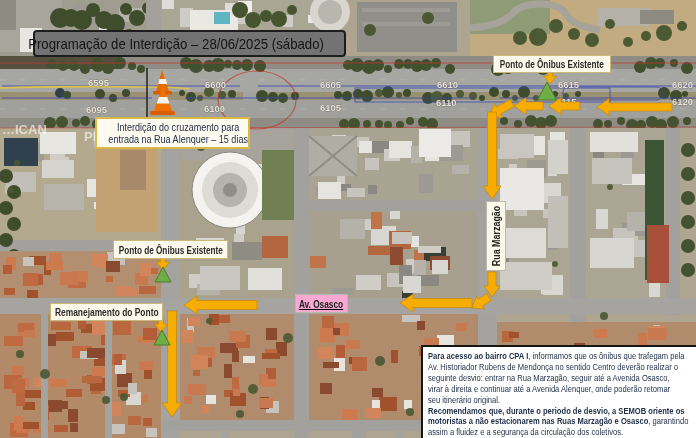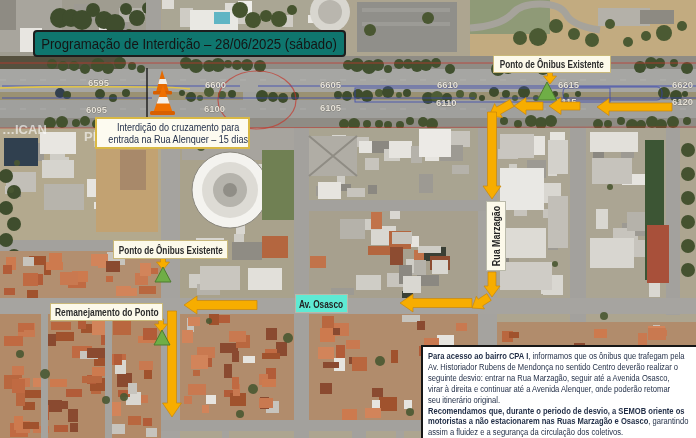--- a/index.html
+++ b/index.html
@@ -776,41 +776,41 @@
 <path d="M162 70 L156 92 L169 92 Z" fill="#e56a00"></path>
 <path d="M159.5 79 L158.2 84 L167.2 84 L165.8 79 Z" fill="#f4f0ea"></path>
 <rect x="153" y="91" width="19" height="3.5" rx="1" fill="#d85f00"></rect>
 <path d="M163 85 L153.5 112 L172.5 112 Z" fill="#ef7000"></path>
 <path d="M158.9 97 L156.7 103.5 L169.5 103.5 L167.3 97 Z" fill="#f4f0ea"></path>
 <rect x="150" y="111" width="25" height="4" rx="1.5" fill="#d85f00"></rect>
 </g>
 </g>
     </svg>
 
-<div style="position:absolute;left:33px;top:30px;width:309px;height:23px;background:#0f766e;border:2px solid #1d1d1d;border-radius:4px;display:flex;align-items:center;justify-content:center;">
+<div style="position:absolute;left:33px;top:30px;width:309px;height:23px;background:#737373;border:2px solid #1d1d1d;border-radius:4px;display:flex;align-items:center;justify-content:flex-end;">
   <div style="font-size:15px;color:#151515;white-space:nowrap;transform:scaleX(0.88);">Programação de Interdição – 28/06/2025 (sábado)</div>
 </div>
 
 <div style="position:absolute;left:95px;top:117px;width:151px;height:28px;background:#fdfbf0;border:2px solid #d9b945;display:flex;align-items:center;justify-content:flex-start;text-align:center;">
   <div style="font-size:10.5px;line-height:12.5px;color:#23304a;white-space:nowrap;transform:scaleX(0.86);">Interdição do cruzamento para<br>entrada na Rua Alenquer – 15 dias</div>
 </div>
 
 <div style="position:absolute;left:493px;top:55px;width:116px;height:16px;background:#fcf9ea;border:1px solid #c9b87a;display:flex;align-items:center;justify-content:center;">
   <div style="font-size:10.5px;font-weight:bold;color:#2b2b2b;white-space:nowrap;transform:scaleX(0.78);">Ponto de Ônibus Existente</div>
 </div>
 
 <div style="position:absolute;left:113px;top:240px;width:113px;height:17px;background:#fcf9ea;border:1px solid #c9b87a;display:flex;align-items:center;justify-content:center;">
   <div style="font-size:10.5px;font-weight:bold;color:#2b2b2b;white-space:nowrap;transform:scaleX(0.78);">Ponto de Ônibus Existente</div>
 </div>
 
 <div style="position:absolute;left:50px;top:303px;width:111px;height:16px;background:#fcf9ea;border:1px solid #c9b87a;display:flex;align-items:center;justify-content:center;">
   <div style="font-size:10.5px;font-weight:bold;color:#2b2b2b;white-space:nowrap;transform:scaleX(0.80);">Remanejamento do Ponto</div>
 </div>
 
-<div style="position:absolute;left:295px;top:294px;width:51px;height:17px;background:#5eead4;border:1px solid #b9b9a9;display:flex;align-items:center;justify-content:center;">
+<div style="position:absolute;left:295px;top:294px;width:51px;height:17px;background:#f9a8d4;border:1px solid #b9b9a9;display:flex;align-items:center;justify-content:center;text-decoration:underline;">
   <div style="font-size:10.5px;font-weight:bold;color:#222;white-space:nowrap;transform:scaleX(0.79);">Av. Osasco</div>
 </div>
 
 <div style="position:absolute;left:486px;top:201px;width:18px;height:68px;background:#fcf9ea;border:1px solid #b9b9a9;display:flex;align-items:center;justify-content:center;">
   <div style="font-size:10.5px;font-weight:bold;color:#222;white-space:nowrap;transform:rotate(-90deg) scaleX(0.85);">Rua Marzagão</div>
 </div>
 
 <div style="position:absolute;left:421px;top:345px;width:269px;height:87px;background:#ffffff;border:2px solid #161616;padding:4px 0 0 5px;overflow:hidden;">
   <div style="font-size:9.6px;line-height:10.9px;color:#1f2c45;white-space:nowrap;transform:scaleX(0.79);transform-origin:0 0;">
 <b>Para acesso ao bairro CPA I</b>, informamos que os ônibus que trafegam pela<br>

